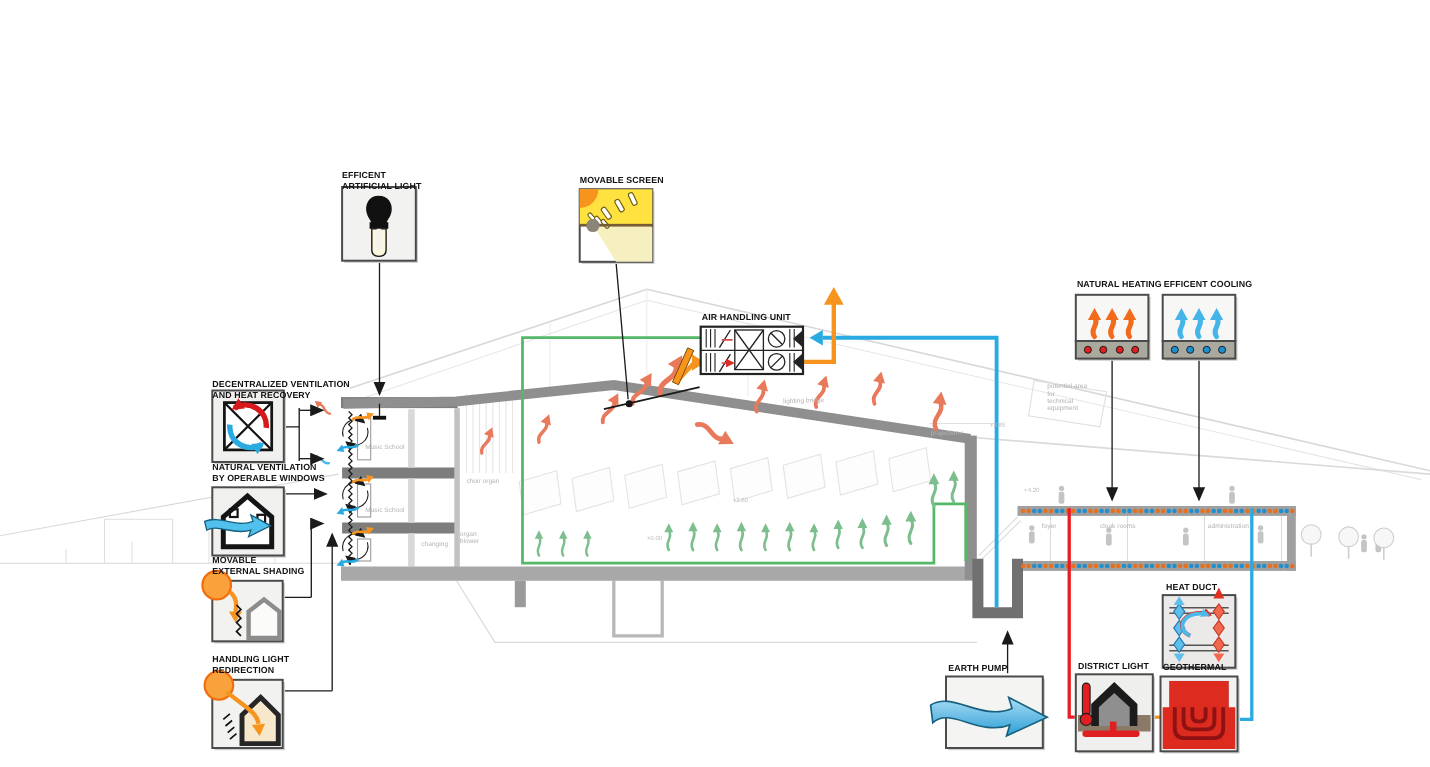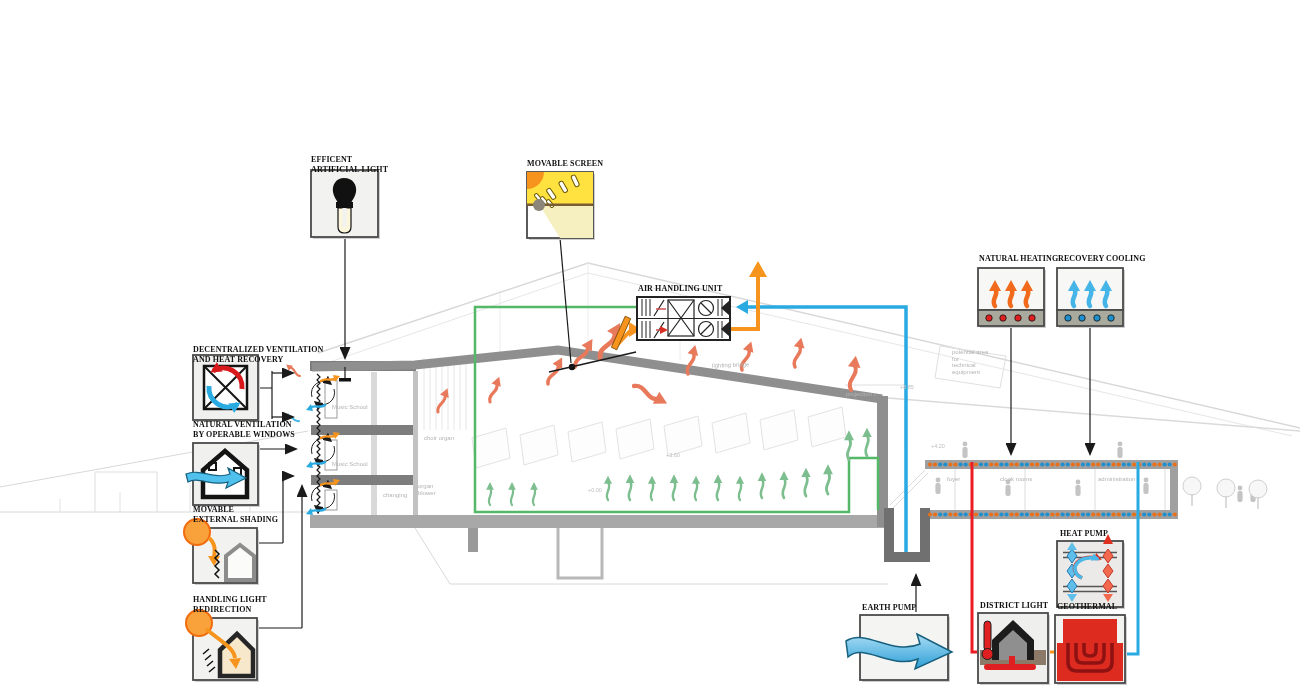--- a/index.html
+++ b/index.html
@@ -1,20 +1,20 @@
 <!DOCTYPE html>
 <html><head>
 <meta charset="utf-8">
 <style>
   html,body{margin:0;padding:0;background:#fff;}
   .stage{position:relative;width:1300px;height:697px;background:#ffffff;overflow:hidden;
          font-family:"Liberation Sans",sans-serif;}
   .stage > svg{position:absolute;left:0;top:0;}
   .lbl{position:absolute;font-size:8px;font-weight:bold;color:#111;line-height:1.2;
-       white-space:pre-line;letter-spacing:.1px;font-family:Liberation Serif, serif;}
+       white-space:pre-line;letter-spacing:.1px;}
   .bgt{position:absolute;font-size:6px;color:#b3b3b3;line-height:1.1;white-space:pre-line;}
   .lvl{position:absolute;font-size:5.5px;color:#bdbdbd;}
 </style>
 </head>
 <body>
 
 <div class="stage">
 
 <svg width="1300" height="697" viewBox="0 0 1300 697">
   <defs>
@@ -512,22 +512,22 @@
 BY OPERABLE WINDOWS</div>
 <div class="lbl" style="left:193px;top:505px">MOVABLE
 EXTERNAL SHADING</div>
 <div class="lbl" style="left:193px;top:595px">HANDLING LIGHT
 REDIRECTION</div>
 <div class="lbl" style="left:311px;top:155px">EFFICENT
 ARTIFICIAL LIGHT</div>
 <div class="lbl" style="left:527px;top:159px">MOVABLE SCREEN</div>
 <div class="lbl" style="left:638px;top:284px">AIR HANDLING UNIT</div>
 <div class="lbl" style="left:979px;top:254px">NATURAL HEATING</div>
-<div class="lbl" style="left:1058px;top:254px">RECOVERY COOLING</div>
-<div class="lbl" style="left:1060px;top:529px">HEAT PUMP</div>
+<div class="lbl" style="left:1058px;top:254px">EFFICENT COOLING</div>
+<div class="lbl" style="left:1060px;top:529px">HEAT DUCT</div>
 <div class="lbl" style="left:862px;top:603px">EARTH PUMP</div>
 <div class="lbl" style="left:980px;top:601px">DISTRICT LIGHT</div>
 <div class="lbl" style="left:1057px;top:602px">GEOTHERMAL</div>
 
 <div class="bgt" style="left:332px;top:404px">Music School</div>
 <div class="bgt" style="left:332px;top:461px">Music School</div>
 <div class="bgt" style="left:383px;top:492px">changing</div>
 <div class="bgt" style="left:418px;top:483px">organ
 blower</div>
 <div class="bgt" style="left:424px;top:435px">choir organ</div>

